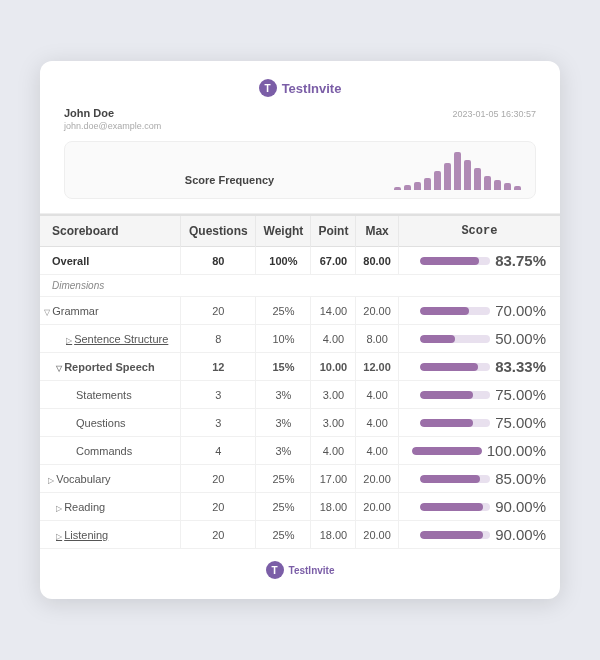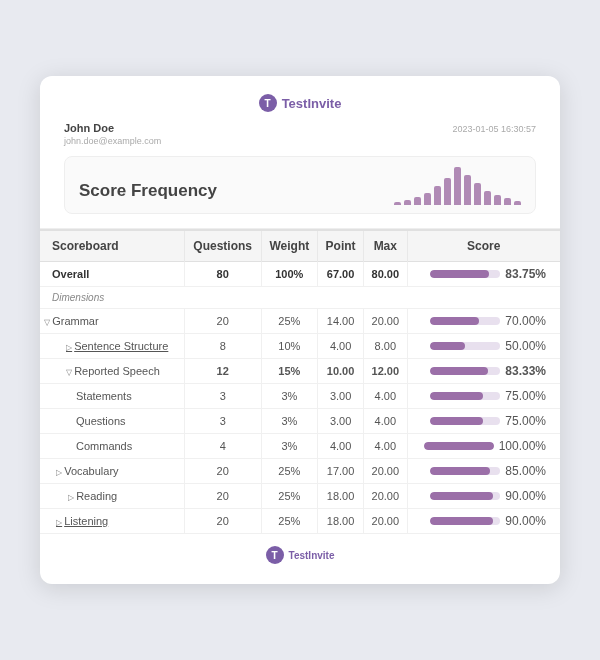--- a/index.html
+++ b/index.html
@@ -74,24 +74,25 @@
       border: 1px solid #eee;
       border-radius: 8px;
       margin-top: 10px;
       padding: 10px 14px 8px 14px;
       gap: 14px;
     }
     .score-freq-text {
       flex: 1;
     }
     .score-freq-title {
-      font-size: 17px;
+      font-size: 11px;
       font-weight: bold;
       color: #444;
       margin-bottom: 4px;
+      text-align: center;
     }
     .score-freq-desc {
       font-size: 8px;
       color: #aaa;
       line-height: 1.4;
     }
     .bar-chart {
       display: flex;
       align-items: flex-end;
       gap: 3px;
@@ -118,39 +119,39 @@
       text-align: center;
       font-weight: bold;
       color: #444;
       font-size: 12px;
       border-right: 1px solid #e8e8e8;
     }
     .score-table th:first-child {
       text-align: left;
       padding-left: 12px;
     }
-    .score-table th:last-child { border-right: none; }
+    .score-table th:last-child { border-right: none; font-family: Liberation Mono, monospace; }
     .score-table td {
       padding: 5px 6px;
       text-align: center;
       color: #555;
       border-bottom: 1px solid #f0f0f0;
       border-right: 1px solid #f0f0f0;
     }
     .score-table td:last-child { border-right: none; }
     .score-table td.left { text-align: left; padding-left: 12px; }
     .row-overall td { font-weight: bold; color: #333; }
     .row-dimensions td { font-style: italic; color: #888; font-size: 10px; }
     .row-grammar td.left { padding-left: 4px; }
     .row-sub td.left { padding-left: 26px; text-decoration: underline; }
     .row-reported td { font-weight: bold; }
-    .row-reported td.left { padding-left: 26px; font-weight: normal; }
+    .row-reported td.left { padding-left: 16px; font-weight: bold; }
     .row-sub2 td.left { padding-left: 36px; }
-    .row-vocab td.left { padding-left: 16px; }
-    .row-reading td.left { padding-left: 28px; margin-top: 16px; }
+    .row-vocab td.left { padding-left: 8px; }
+    .row-reading td.left { padding-left: 16px; margin-top: 16px; }
     .row-listening td.left { padding-left: 16px; text-decoration: underline; }
     .progress-cell {
       display: flex;
       align-items: center;
       gap: 5px;
       justify-content: flex-end;
       padding-right: 8px;
     }
     .progress-bar-bg {
       width: 70px;
@@ -159,21 +160,21 @@
       border-radius: 4px;
       overflow: hidden;
       flex-shrink: 0;
     }
     .progress-bar-fill {
       height: 100%;
       background: #9b6fa8;
       border-radius: 4px;
     }
     .pct-label {
-      font-size: 12px;
+      font-size: 15px;
       color: #555;
       min-width: 38px;
       text-align: right;
     }
     .chevron { font-size: 8px; color: #888; margin-right: 2px; }
     .card-footer {
       display: flex;
       justify-content: center;
       padding-top: 12px;
     }

